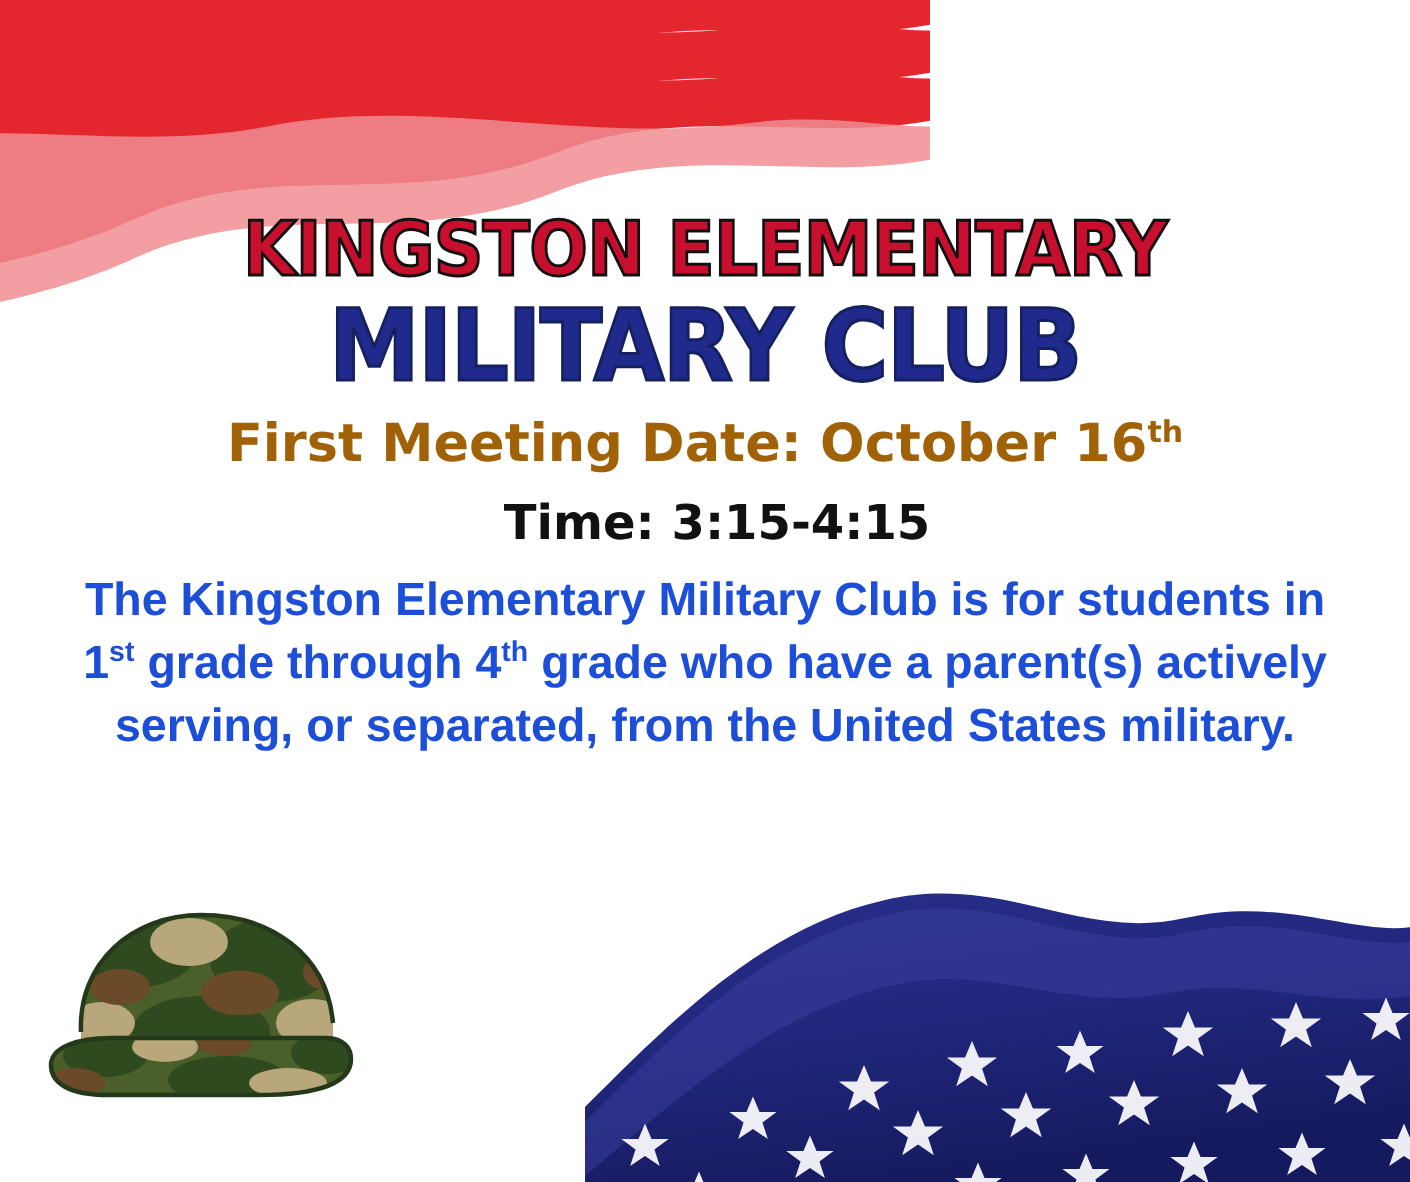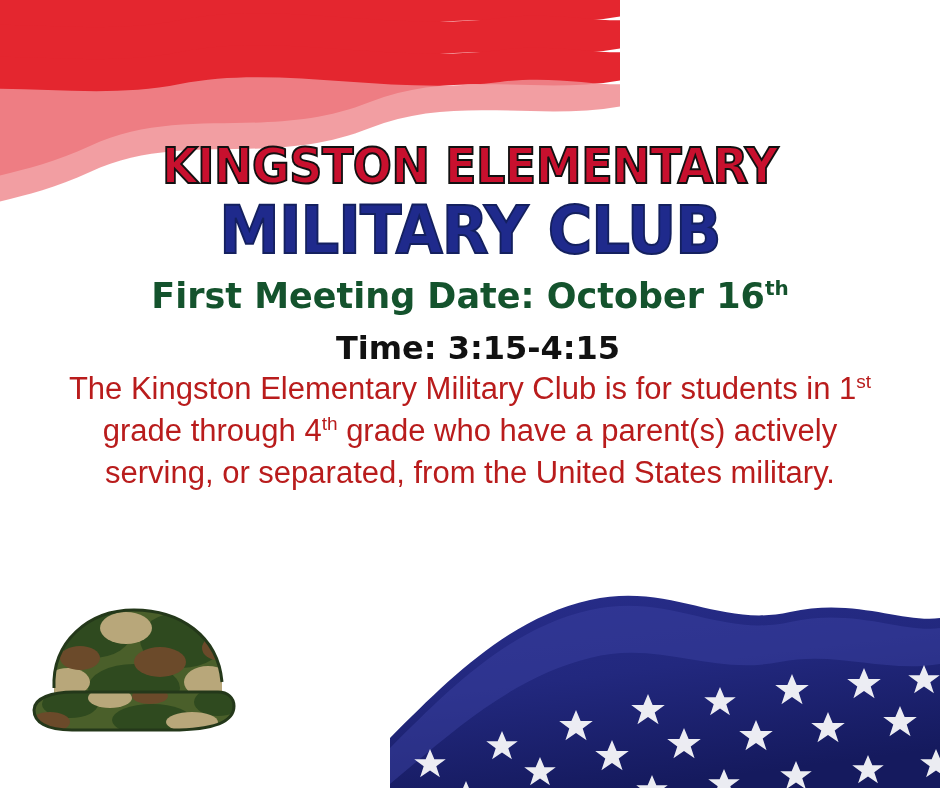--- a/index.html
+++ b/index.html
@@ -84,46 +84,46 @@
     text-transform: uppercase;
     line-height: 1.02;
     margin: 4px 0 2px 0;
     transform: scaleX(0.92);
   }
 
   .line-date {
     font-family: "DejaVu Sans", sans-serif;
     font-weight: 700;
     font-size: 35px;
-    color: #14532d;
+    color: #a16207;
     margin: 12px 0 0 0;
     line-height: 1.15;
   }
   .line-date sup {
     font-size: 20px;
     vertical-align: super;
   }
 
   .line-time {
     font-family: "DejaVu Sans", sans-serif;
     font-weight: 700;
     font-size: 32px;
     color: #111111;
     margin: 14px 0 0 4px;
     line-height: 1.15;
     padding-left: 12px;
   }
 
   .body-copy {
     font-family: "Liberation Sans", sans-serif;
-    font-weight: 400;
+    font-weight: 700;
     font-size: 31px;
-    color: #b91c1c;
+    color: #1d4ed8;
     line-height: 1.35;
-    margin: 1px auto 0 auto;
+    margin: 12px auto 0 auto;
     width: 830px;
   }
   .body-copy sup {
     font-size: 19px;
     vertical-align: super;
   }
 
   .fee {
     font-family: "DejaVu Sans", sans-serif;
     font-weight: 700;

